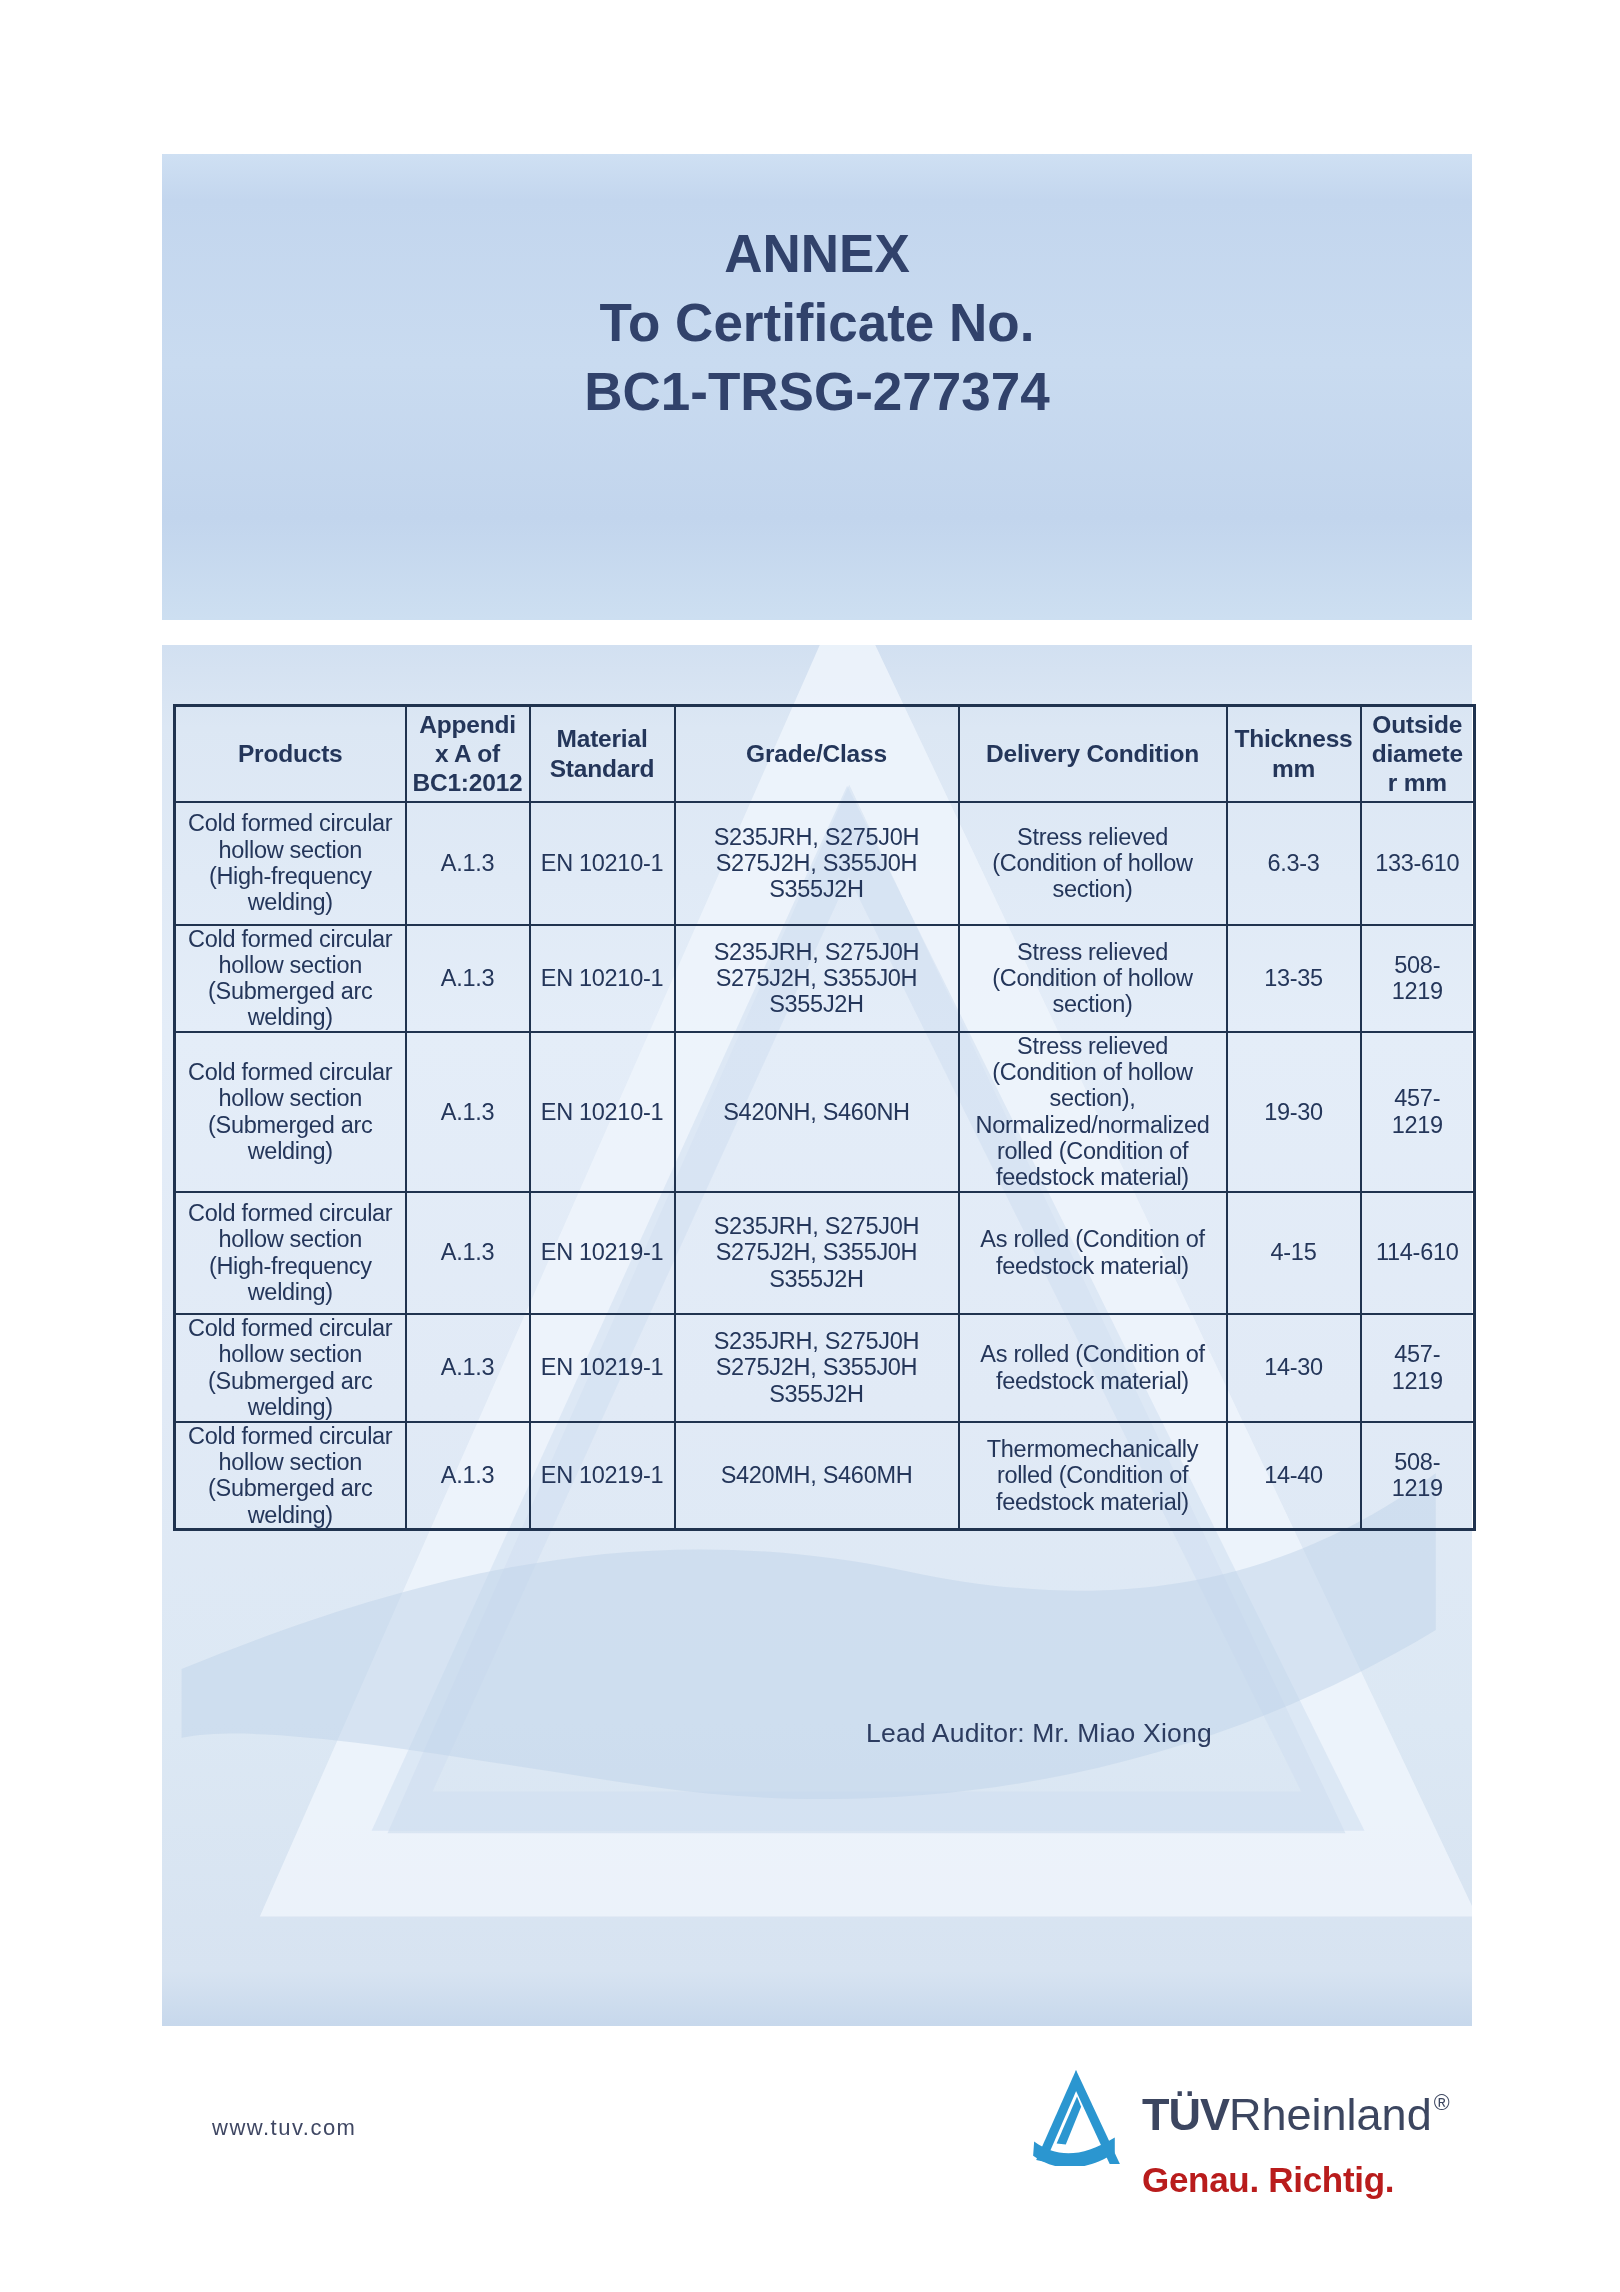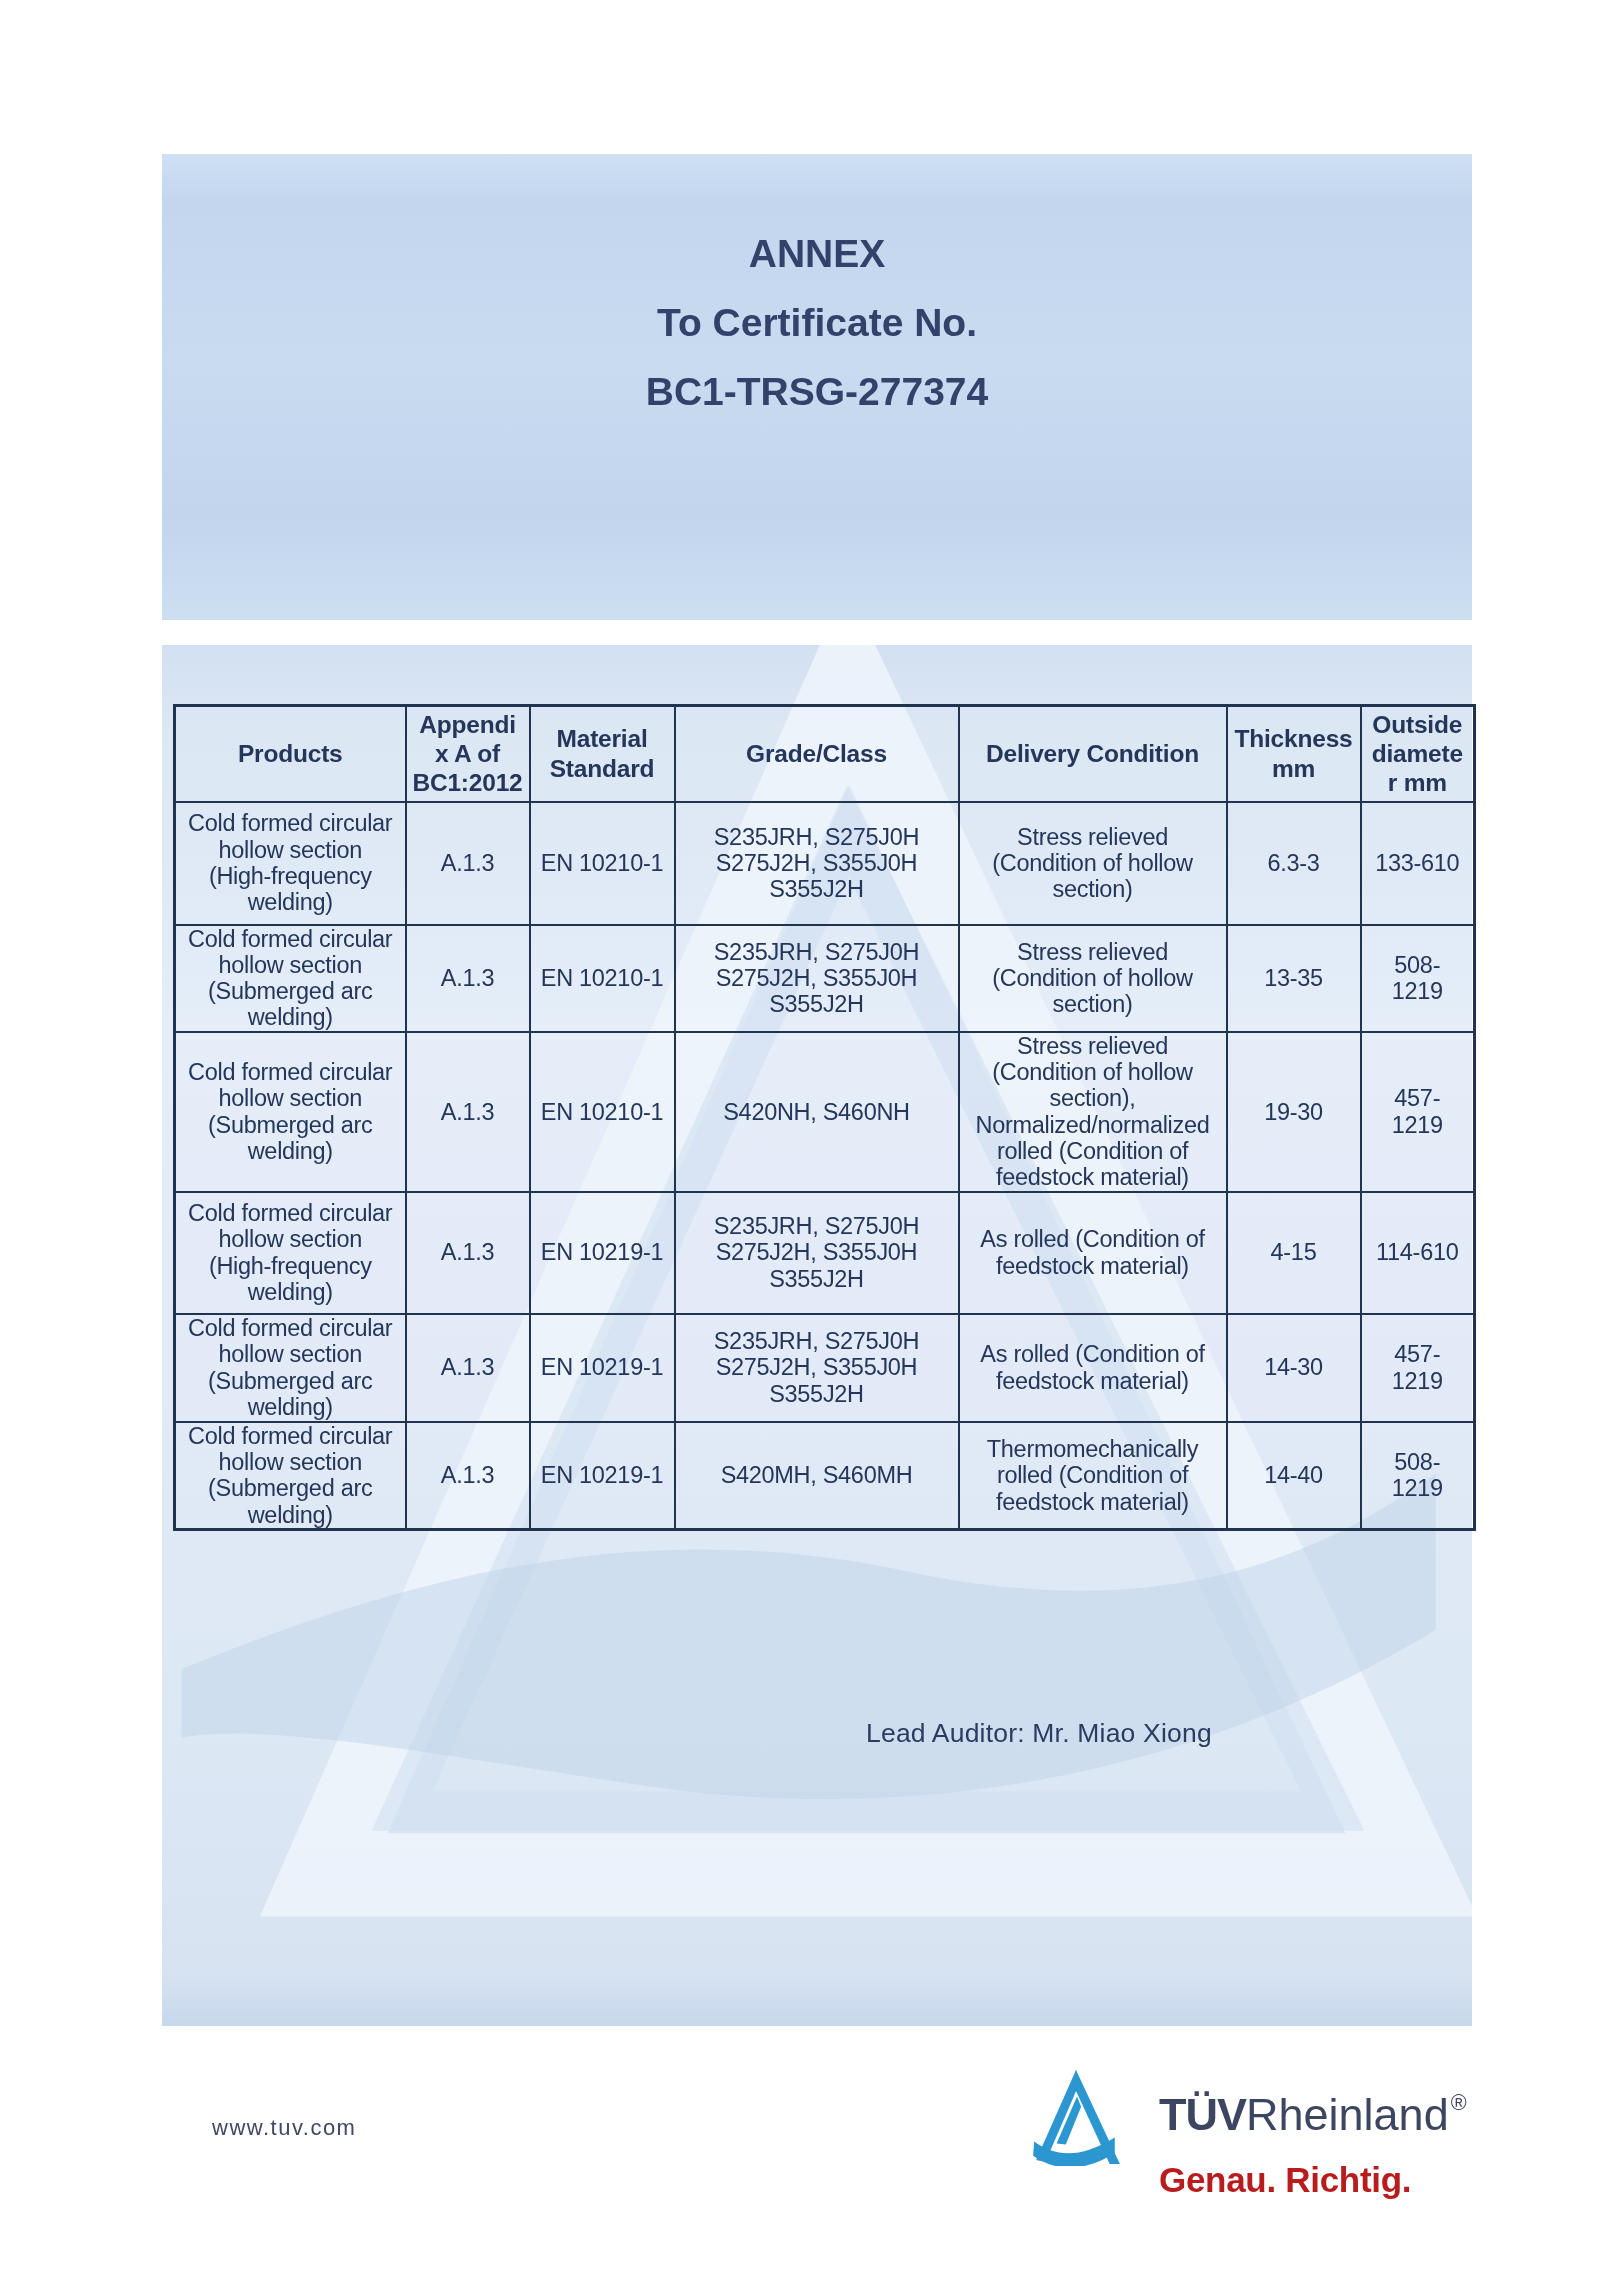--- a/index.html
+++ b/index.html
@@ -7,21 +7,21 @@
     position:relative;width:1620px;height:2293px;background:#ffffff;
     font-family:"Liberation Sans","DejaVu Sans",sans-serif;overflow:hidden;
   }
   
   .header-block{
     position:absolute;left:162px;top:154px;width:1310px;height:466px;
     background:linear-gradient(180deg,#cfe0f3 0%,#c3d6ee 10%,#c9dbf0 45%,#c2d5ed 78%,#cddff1 100%);
   }
   .title{
     padding-top:65px;text-align:center;
-    font-size:39px;line-height:69px;font-weight:bold;color:#31426b;
+    font-size:53px;line-height:69px;font-weight:bold;color:#31426b;
   }
   
   .body-block{
     position:absolute;left:162px;top:645px;width:1310px;height:1381px;
     background:linear-gradient(180deg,#d2e0f1 0%,#dce7f4 6%,#e4edf8 28%,#e1eaf6 55%,#dce8f4 78%,#d7e3f1 96%,#c7d8ec 100%);
   }
   .watermark{position:absolute;left:162px;top:645px;width:1310px;height:1381px;}
   
   .doc-table{
     position:absolute;left:173px;top:704px;width:1301px;
@@ -35,21 +35,21 @@
   .doc-table th{font-size:24.5px;line-height:1.2;font-weight:bold;letter-spacing:-0.2px;}
   .doc-table td{font-size:23.5px;line-height:1.12;letter-spacing:-0.3px;}
   tr.rh{height:96px} tr.r0{height:123px} tr.r1{height:106px} tr.r2{height:159px}
   tr.r3{height:122px} tr.r4{height:108px} tr.r5{height:108px}
   
   .lead{position:absolute;left:866px;top:1718px;font-size:26.5px;color:#2c3c60;letter-spacing:0.2px;}
   
   .site{position:absolute;left:212px;top:2115px;font-size:22px;letter-spacing:1.5px;color:#3f4763;}
   .logo{position:absolute;left:1029px;top:2068px;display:flex;}
   .logo-mark{width:94px;height:98px;}
-  .brand{margin-left:36px;}
+  .brand{margin-left:19px;}
   .brand-line{font-size:45px;color:#3c4660;line-height:1;padding-top:23.5px;white-space:nowrap;}
   .brand-bold{font-weight:bold;letter-spacing:-1px;}
   .brand-reg{font-size:21.6px;position:relative;top:-19.6px;left:2px;}
   .tagline{font-size:35px;font-weight:bold;letter-spacing:-0.3px;color:#b91c1c;margin-top:23.5px;}
 </style>
 </head>
 <body>
 
 <div class="page">
 

